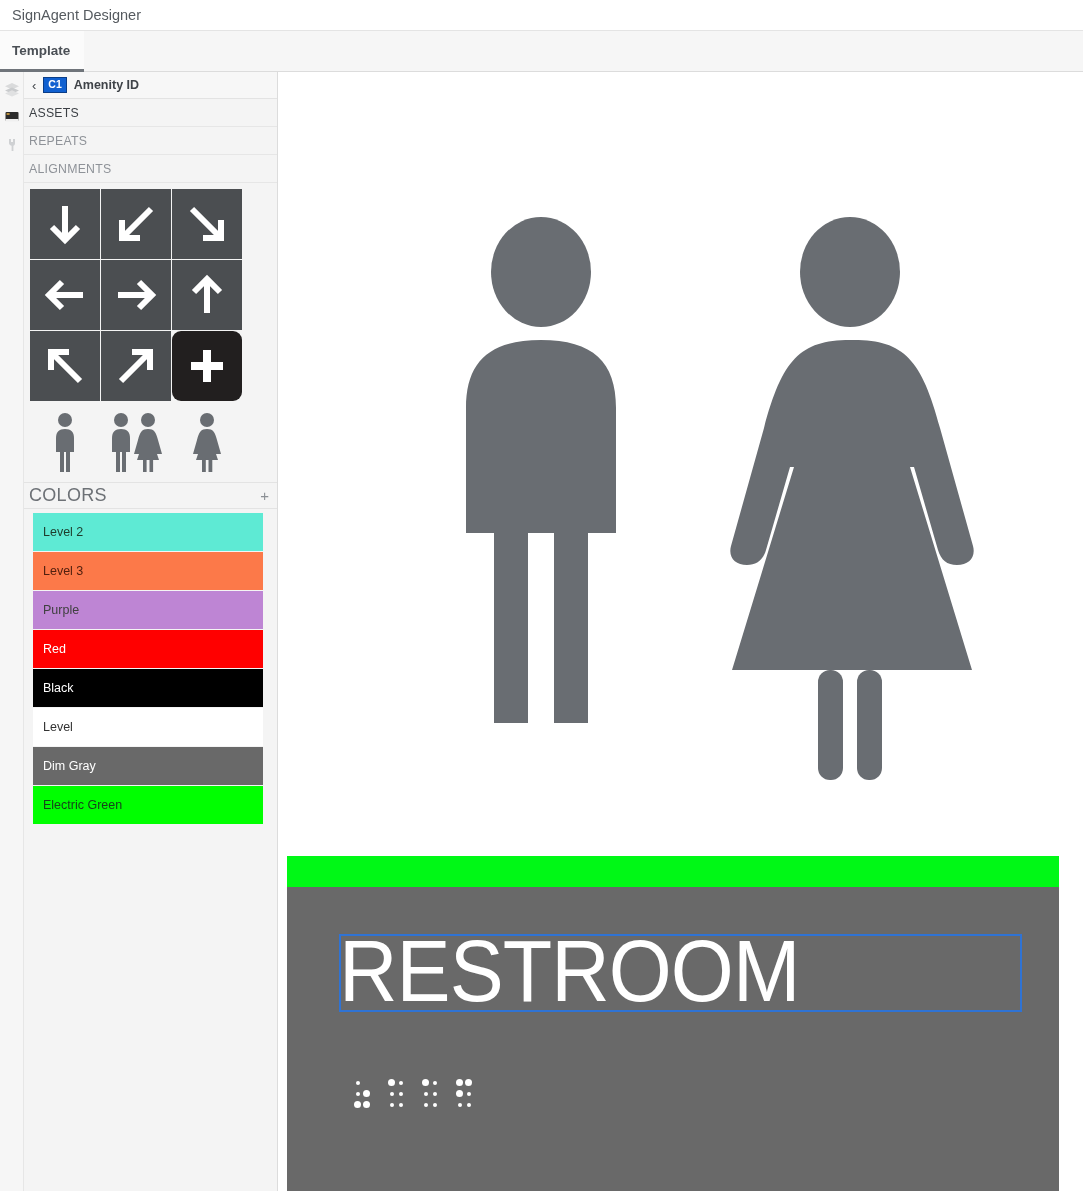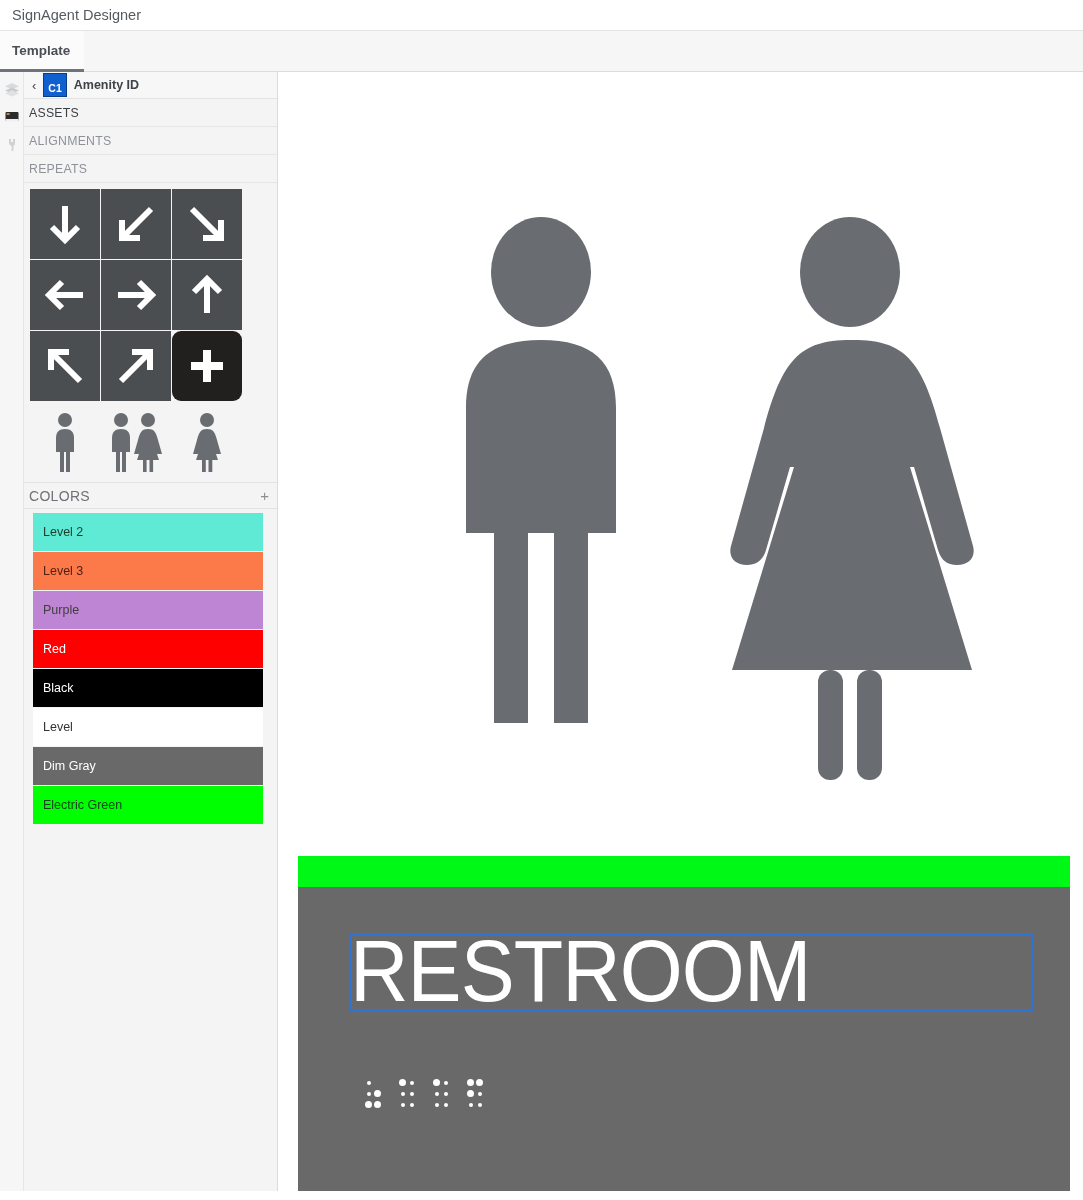--- a/index.html
+++ b/index.html
@@ -64,21 +64,21 @@
   .crumb {
     height: 27px; background: #f7f7f7;
     border-bottom: 1px solid #e3e3e3;
     display: flex; align-items: center; gap: 7px;
     padding: 0 8px;
   }
   .crumb-back { font-size: 13px; color: #44484d; cursor: pointer; line-height: 1;}
   .crumb-badge {
     background: #1060d0; color: #ffffff;
     font-size: 10.5px; font-weight: bold;
-    padding: 9px 4px 2px;
+    padding: 1px 4px 2px;
     border: 1px solid #0a3d87;
     line-height: 1.05;
   }
   .crumb-label { font-size: 12.5px; font-weight: bold; color: #3f4348; }
 
   .sect {
     height: 28px; display: flex; align-items: center;
     padding-left: 5px;
     font-size: 12.3px; letter-spacing: .25px;
     border-bottom: 1px solid #e6e6e6;
@@ -103,35 +103,35 @@
     cursor: pointer;
   }
 
   
   .colors-block { background: #f4f4f4; }
   .colors-head {
     height: 27px; border-top: 1px solid #e3e3e3; border-bottom: 1px solid #e3e3e3;
     display: flex; align-items: center; justify-content: space-between;
     padding: 0 8px 0 5px; background: #f4f4f4;
   }
-  .colors-title { font-size: 14px; color: #6d7176; letter-spacing: .3px; }
+  .colors-title { font-size: 18px; color: #6d7176; letter-spacing: .3px; }
   .plus-btn { font-size: 15px; color: #8b8f94; cursor: pointer; line-height: 1; }
   .swatch-list { padding: 4px 14px 8px 9px; }
   .swatch {
     height: 38px; margin-bottom: 1px;
     display: flex; align-items: center; padding-left: 10px;
     font-size: 12.5px; cursor: pointer;
   }
 
   
   .canvas {
     flex: 1; background: #ffffff; position: relative;
   }
   .people { position: absolute; left: 70px; top: 70px; }
-  .signpanel { position: absolute; left: 20px; bottom: 0; width: 772px; }
+  .signpanel { position: absolute; left: 9px; bottom: 0; width: 772px; }
   .sign-top-bar { height: 31px; }
   .sign-body { height: 304px; position: relative; }
   .sign-text {
     position: absolute; left: 52px; top: 44px;
     font-family: "Liberation Sans Narrow", "Liberation Sans", sans-serif;
     font-size: 88px; line-height: .92;
     color: #ffffff; letter-spacing: -1px;
     transform: scaleX(.92); transform-origin: left top;
     white-space: nowrap;
   }
@@ -192,24 +192,24 @@
       <span class="crumb-back">‹</span>
       <span class="crumb-badge">C1</span>
       <span class="crumb-label">Amenity ID</span>
     </div>
 
     <div class="sect active">
       <span>ASSETS</span>
     </div>
 
     <div class="sect">
+        <span>REPEATS</span>
+      </div>
+      <div class="sect">
         <span>ALIGNMENTS</span>
-      </div>
-      <div class="sect">
-        <span>REPEATS</span>
       </div>
       <div class="assets-area">
       <div class="tile-grid">
 
         <div class="tile">
           <svg width="46" height="46" viewBox="0 0 46 46">
               <g stroke="#fff" stroke-width="6" fill="none" stroke-linecap="butt">
             <line x1="23" y1="5" x2="23" y2="37"></line>
                 <polyline points="10,26 23,39 36,26"></polyline>
               </g>

